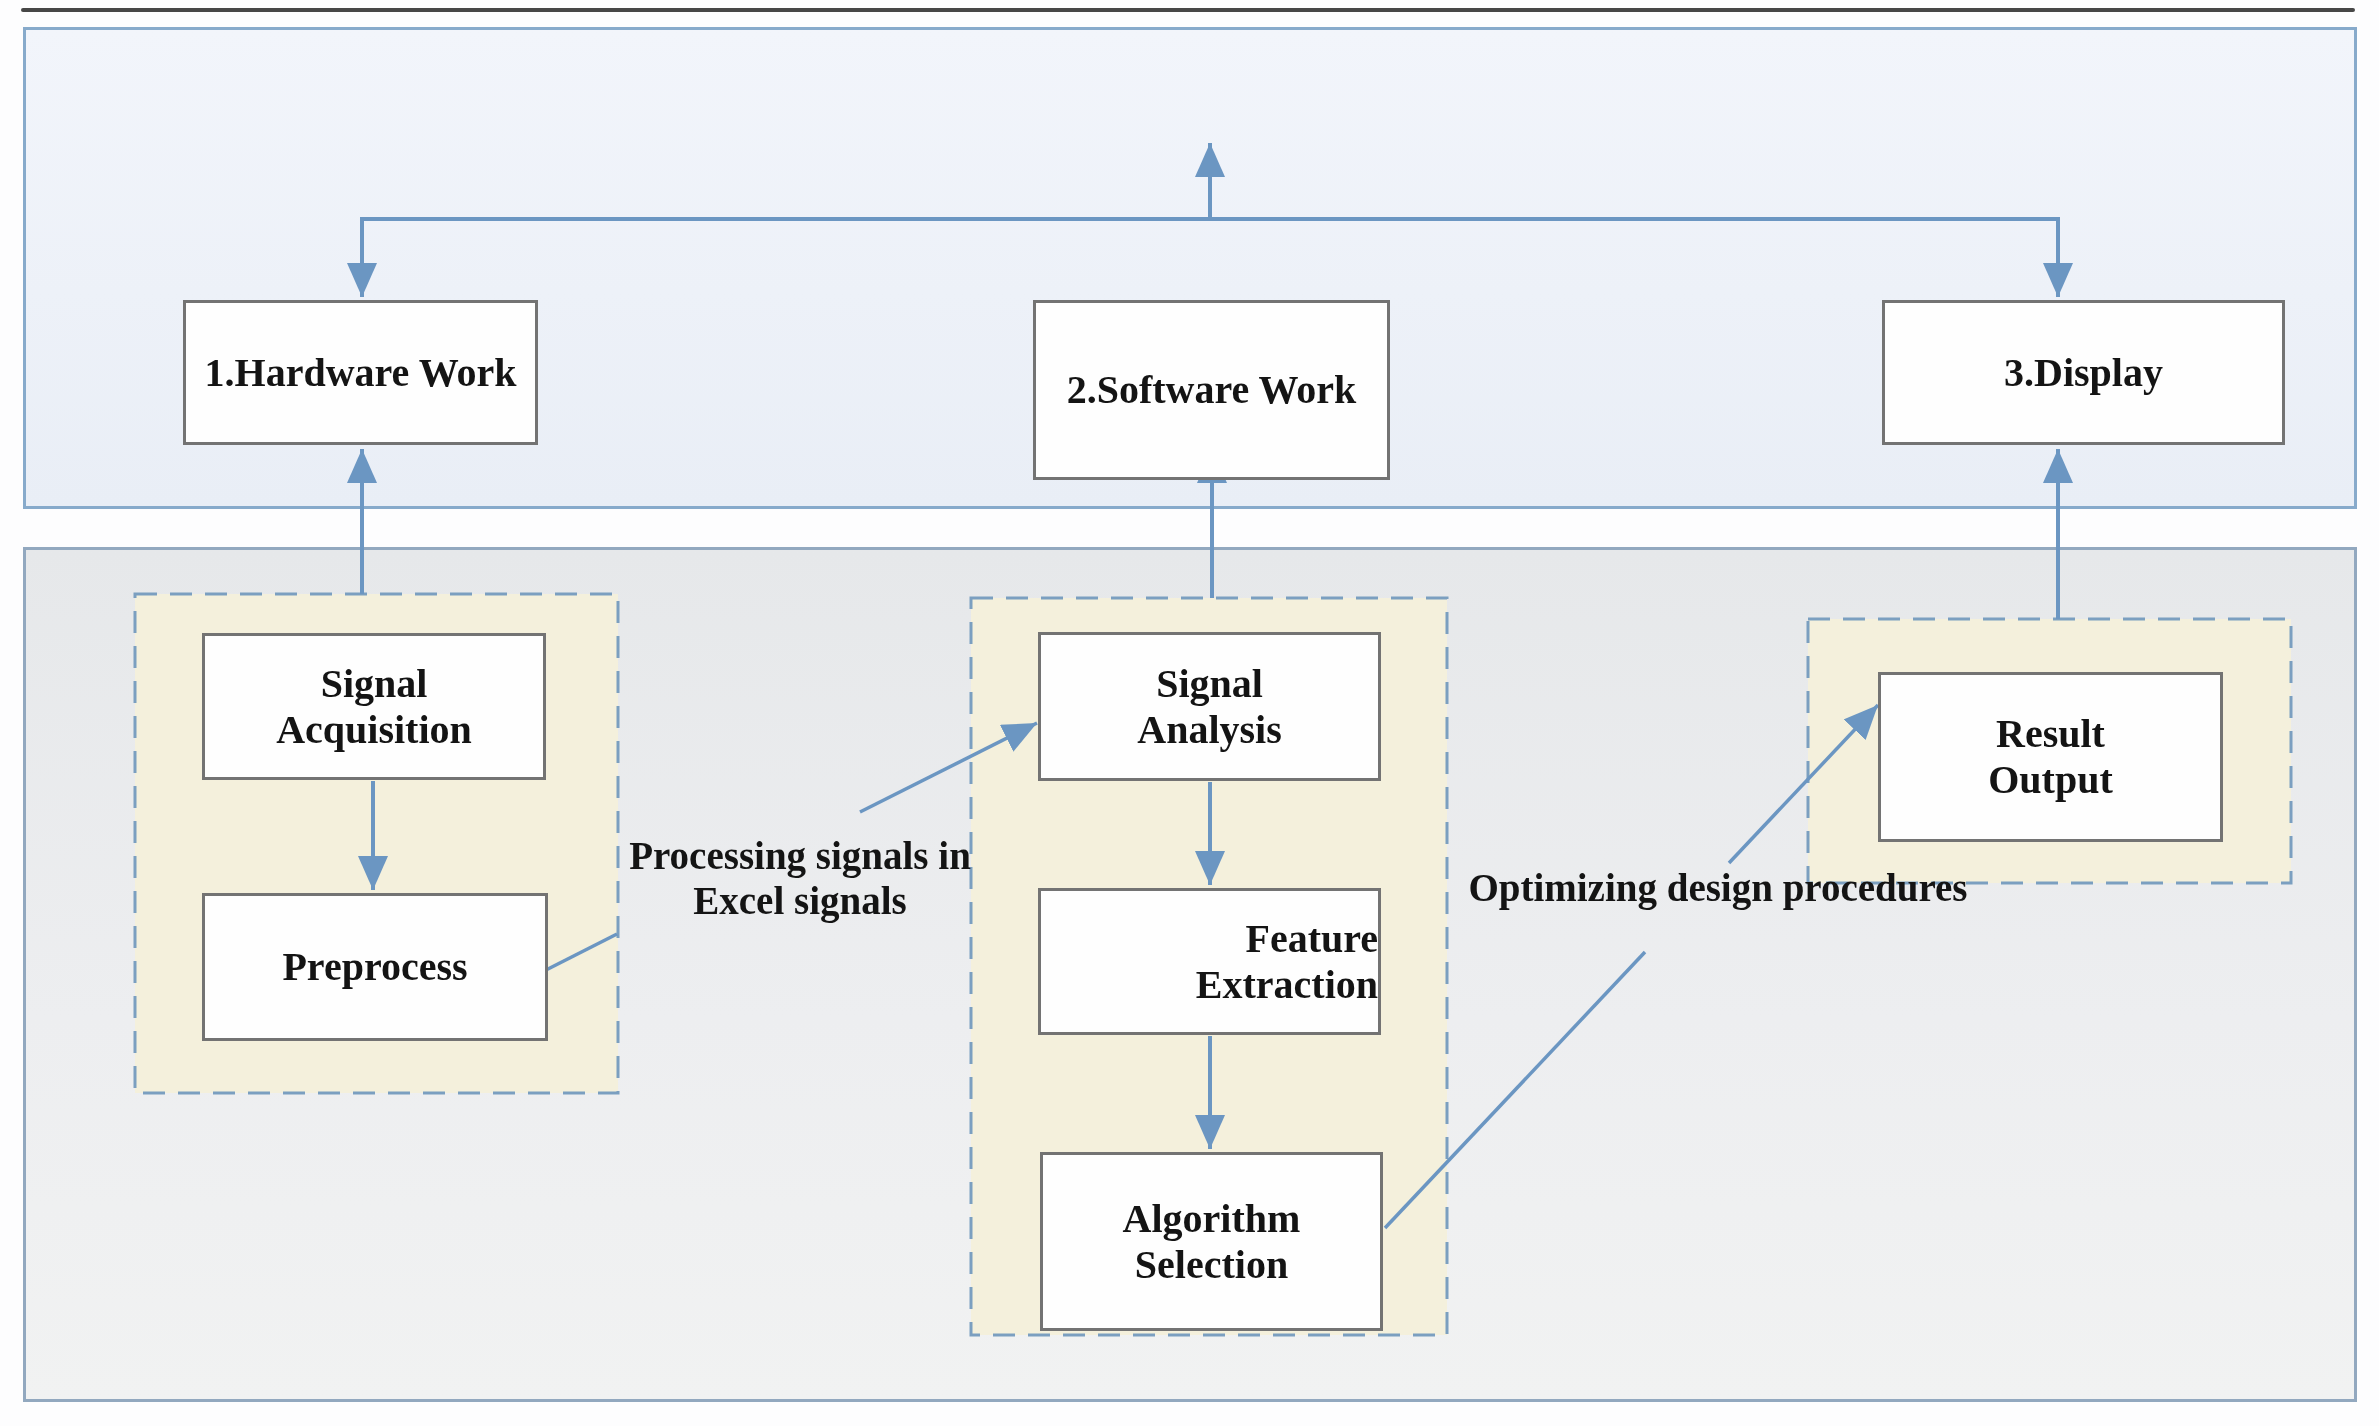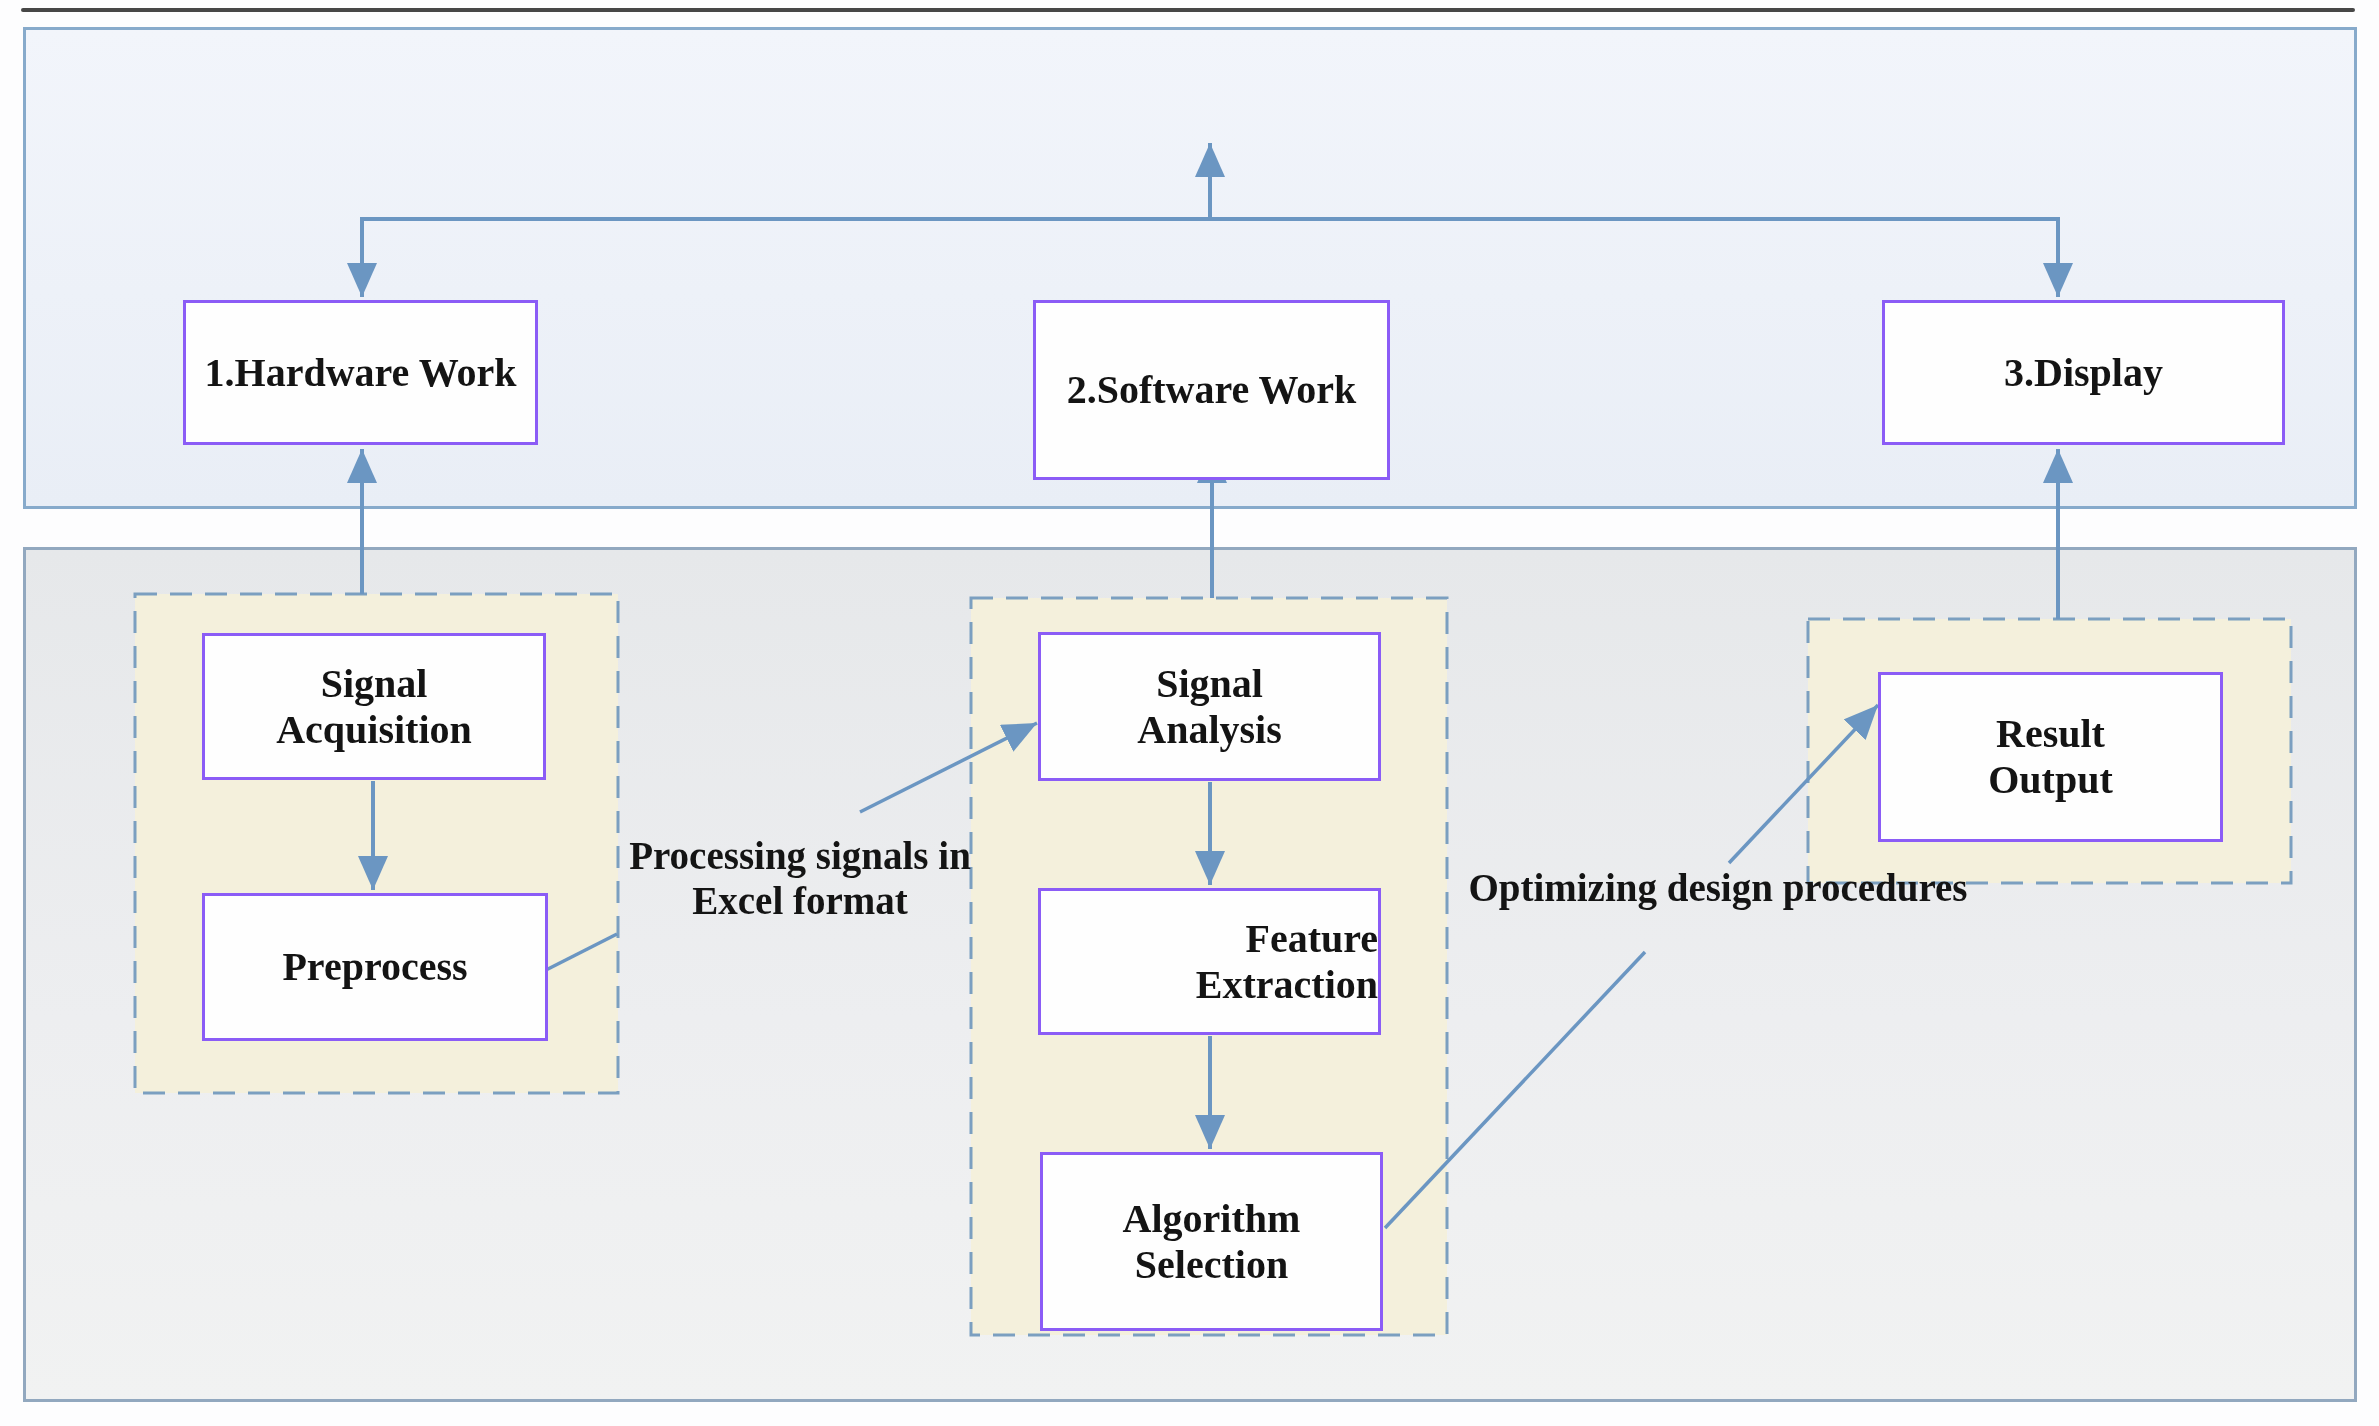--- a/index.html
+++ b/index.html
@@ -28,21 +28,21 @@
   .diagram-title{
     position:absolute;left:23px;top:54px;width:2334px;
     text-align:center;
     font-size:63px;font-weight:bold;color:#131313;
     letter-spacing:1px;line-height:1;
     z-index:3;
   }
   svg.wires{position:absolute;left:0;top:0;z-index:2;}
   .node{
     position:absolute;box-sizing:border-box;z-index:3;
-    background:#fefefe;border:3px solid #8b5cf6;
+    background:#fefefe;border:3px solid #737373;
     display:flex;flex-direction:column;align-items:center;justify-content:center;
     text-align:center;color:#141414;
     font-size:40px;font-weight:bold;line-height:1.15;
   }
   
   .node-hardware {left:183px; top:300px; width:355px; height:145px;}
   .node-software {left:1033px;top:300px; width:357px; height:180px;}
   .node-display  {left:1882px;top:300px; width:403px; height:145px;}
   
   .node-sigacq   {left:202px; top:633px; width:344px; height:147px;}
@@ -141,19 +141,19 @@
     <span>Selection</span>
   </div>
 
   <div class="node node-result">
     <span>Result</span>
     <span>Output</span>
   </div>
 
   <div class="annotation annotation-excel">
     <div>Processing signals in</div>
-    <div>Excel format</div>
+    <div>Excel signals</div>
   </div>
   <div class="annotation annotation-optimize">
     <div>Optimizing design procedures</div>
   </div>
 
 </div>
 
 </body></html>

